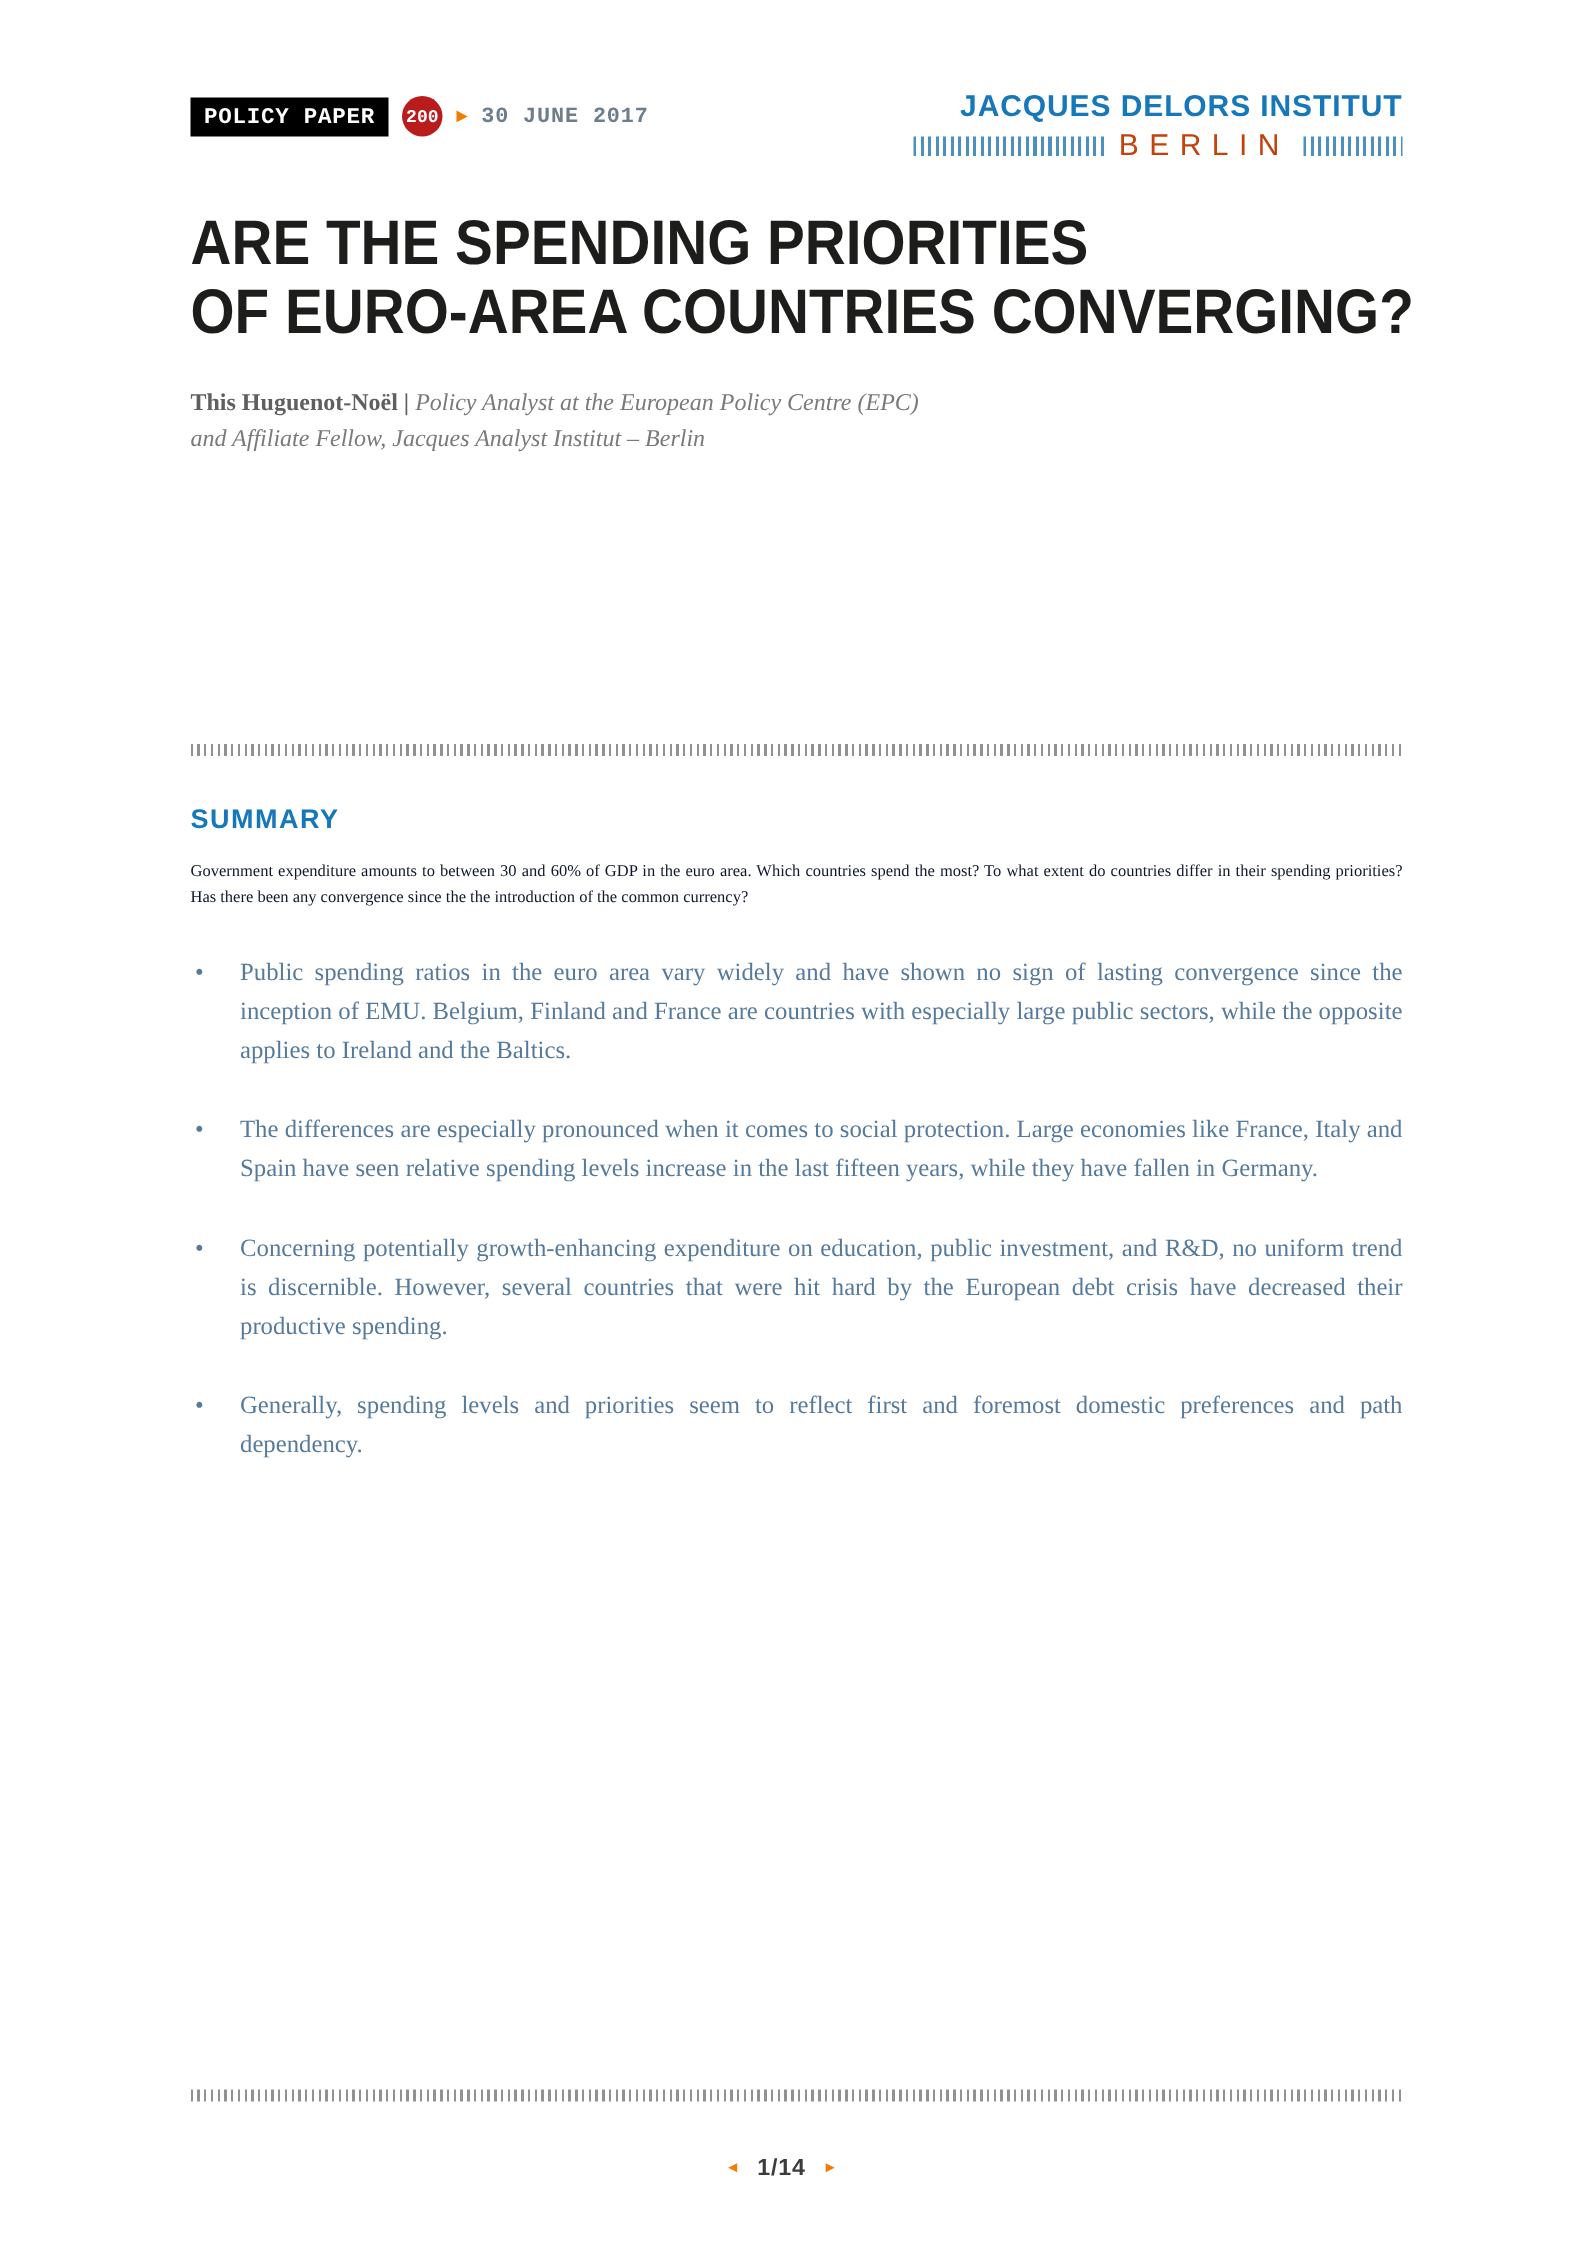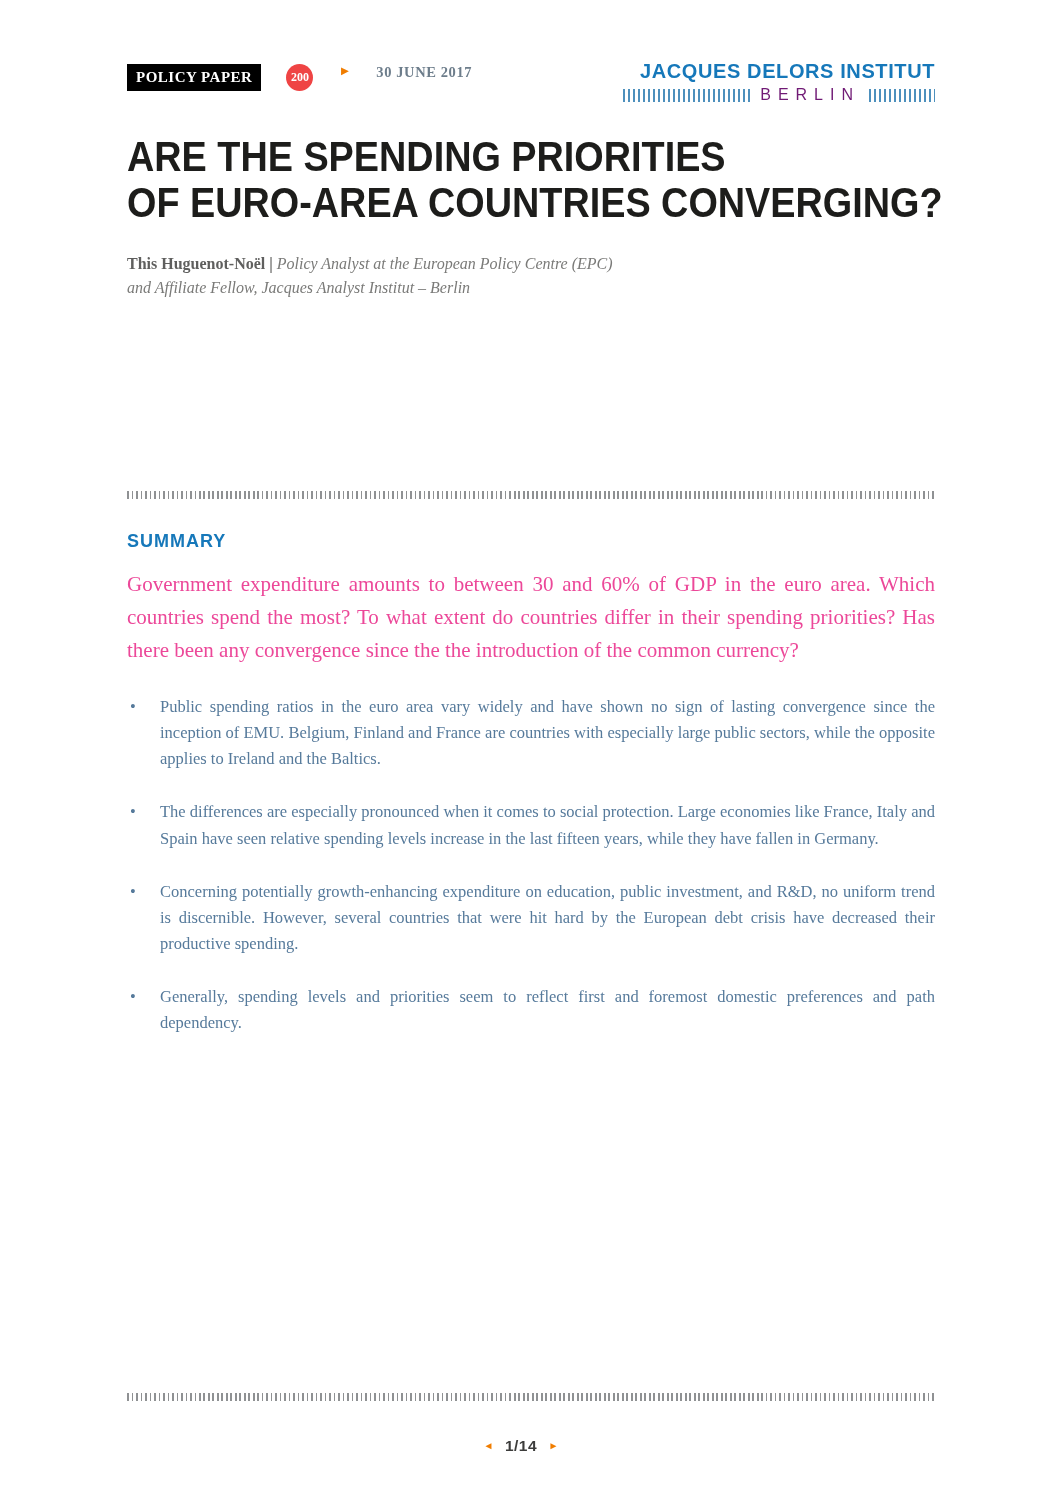--- a/index.html
+++ b/index.html
@@ -10,34 +10,34 @@
     height: 1497px;
     background: #ffffff;
     font-family: "Liberation Serif", serif;
     overflow: hidden;
     margin: 0 auto;
   }
   .content { padding: 60px 123px 0 127px; }
 
   
   .header-row { display:flex; justify-content:space-between; align-items:flex-start; }
-  .badge-row { display:flex; gap:25px; font-family:Liberation Serif, serif; margin-top:4px; }
+  .badge-row { display:flex; align-items:center; gap:9px; font-family:Liberation Mono, monospace; margin-top:4px; }
   .badge { background:#000000; color:#ffffff; font-weight:bold; font-size:15px; padding:5px 9px 4px 9px; letter-spacing:0.5px; }
-  .issue-circle { width:27px; height:27px; border-radius:50%; background:#ef4444; color:#ffffff;
+  .issue-circle { width:27px; height:27px; border-radius:50%; background:#b91c1c; color:#ffffff;
     display:flex; align-items:center; justify-content:center; font-size:12px; font-weight:bold; }
   .date-arrow { color:#f07d00; font-size:13px; line-height:1; }
   .date { color:#6d7d8b; font-weight:bold; font-size:14.5px; letter-spacing:0.6px; }
 
   .logo { text-align:right; color:#1678ba; font-family:"Liberation Sans", sans-serif; }
   .logo-line1 { font-size:20px; font-weight:bold; letter-spacing:0.6px; white-space:nowrap; }
   .logo-line2 { display:flex; align-items:center; gap:9px; justify-content:flex-end; margin-top:3px; }
   .bars { height:13px; background:repeating-linear-gradient(to right,#4d90bd 0,#4d90bd 2px,transparent 2px,transparent 5px); }
   .bars-left { width:128px; }
   .bars-right { width:66px; }
-  .berlin { font-size:16px; letter-spacing:7px; color:#701a75; }
+  .berlin { font-size:20px; letter-spacing:7px; color:#c2410c; }
 
   
   .title { margin-top:30px; font-family:"Liberation Sans", sans-serif; font-weight:700;
     font-size:42px; line-height:1.1; color:#1d1d1b;
     transform: scaleX(0.9); transform-origin:left top; width:920px; }
   .title-line { white-space:nowrap; }
 
   
   .authors { margin-top:26px; font-size:16px; }
   .author-row { margin-bottom:10px; line-height:1.45; }
@@ -46,21 +46,21 @@
 
   
   .tick-divider { height:8px;
     background:repeating-linear-gradient(to right,#8f9193 0,#8f9193 1.5px,transparent 1.5px,transparent 4.5px); }
   .divider-top { margin-top:192px; }
   .divider-bottom { position:absolute; left:127px; right:123px; bottom:96px; }
 
   
   .summary-heading { margin-top:32px; font-family:"Liberation Sans", sans-serif; font-weight:bold;
     font-size:18px; letter-spacing:1px; color:#1678ba; }
-  .para { margin-top:16px; font-size:21px; line-height:1.58; text-align:justify; color:#ec4899; }
+  .para { margin-top:16px; font-size:11px; line-height:1.58; text-align:justify; color:#0f172a; }
   .bullets { margin-top:12px; }
   .bullet-row { display:flex; margin-top:27px; }
   .bullet-dot { width:33px; flex:0 0 33px; color:#567a9b; font-size:16.5px; line-height:1.58; padding-left:3px; }
   .bullet-text { flex:1; font-size:16.5px; line-height:1.58; text-align:justify; color:#567a9b; }
 
   
   .footer { position:absolute; left:0; right:16px; bottom:42px; text-align:center;
     font-family:"Liberation Sans", sans-serif; }
   .footer-arrow { color:#f07d00; font-size:10px; vertical-align:2px; }
   .footer-page { color:#3c3c3b; font-weight:bold; font-size:15.5px; margin:0 7px; letter-spacing:0.5px; }

